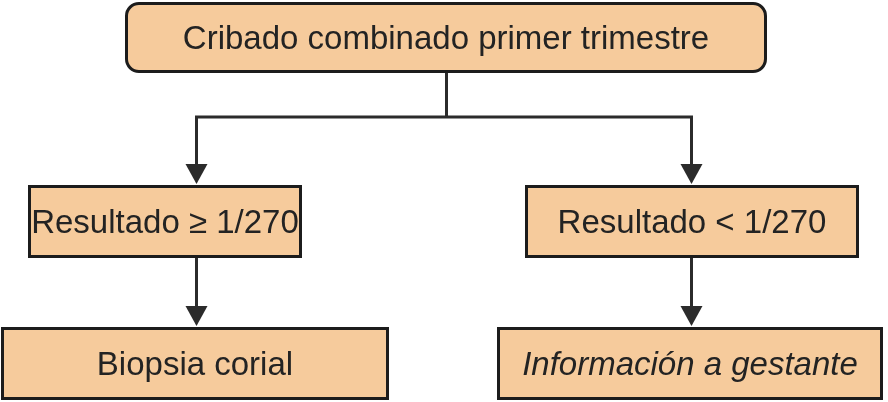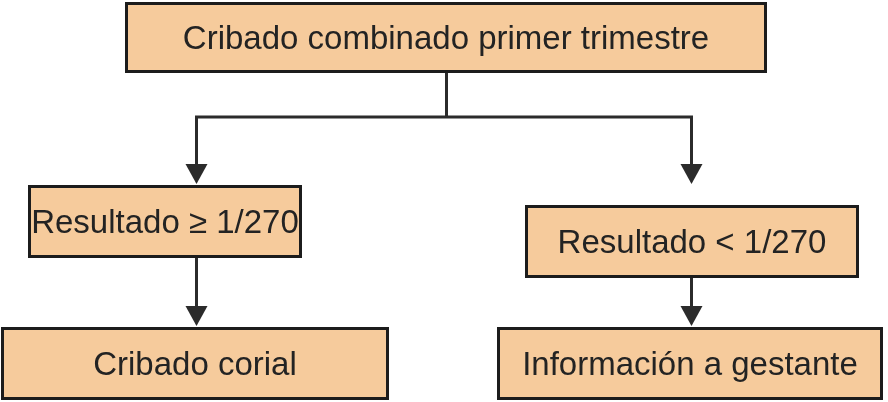--- a/index.html
+++ b/index.html
@@ -39,25 +39,25 @@
     background: var(--node-fill);
     border: 3px solid var(--node-border);
     display: flex;
     align-items: center;
     justify-content: center;
     text-align: center;
     font-size: 33px;
     line-height: 1;
     color: var(--text);
   }
-  .node-root      { left: 125px; top:   2px; width: 642px; height: 71px; }
+  .node-root      { left: 125px; top:   2px; width: 642px; height: 71px; border-radius: 14px; }
   .node-mid-left  { left:  28px; top: 185px; width: 274px; height: 73px; }
-  .node-mid-right { left: 525px; top: 185px; width: 334px; height: 73px; margin-top: 20px; }
+  .node-mid-right { left: 525px; top: 185px; width: 334px; height: 73px; }
   .node-bot-left  { left:   1px; top: 327px; width: 388px; height: 73px; }
-  .node-bot-right { left: 497px; top: 327px; width: 386px; height: 73px; }
+  .node-bot-right { left: 497px; top: 327px; width: 386px; height: 73px; font-style: italic; }
 </style>
 </head>
 <body>
 
 <div class="stage">
 
   <svg class="connector-layer" viewBox="0 0 888 402" xmlns="http://www.w3.org/2000/svg">
     <path d="M446.5 72 L446.5 118.5
              M195 117 L693 117
              M196.5 117 L196.5 166
@@ -76,20 +76,20 @@
 
   <div class="node node-mid-left">
     <span>Resultado ≥ 1/270</span>
   </div>
 
   <div class="node node-mid-right">
     <span>Resultado &lt; 1/270</span>
   </div>
 
   <div class="node node-bot-left">
-    <span>Cribado corial</span>
+    <span>Biopsia corial</span>
   </div>
 
   <div class="node node-bot-right">
     <span>Información a gestante</span>
   </div>
 
 </div>
 
 </body></html>

